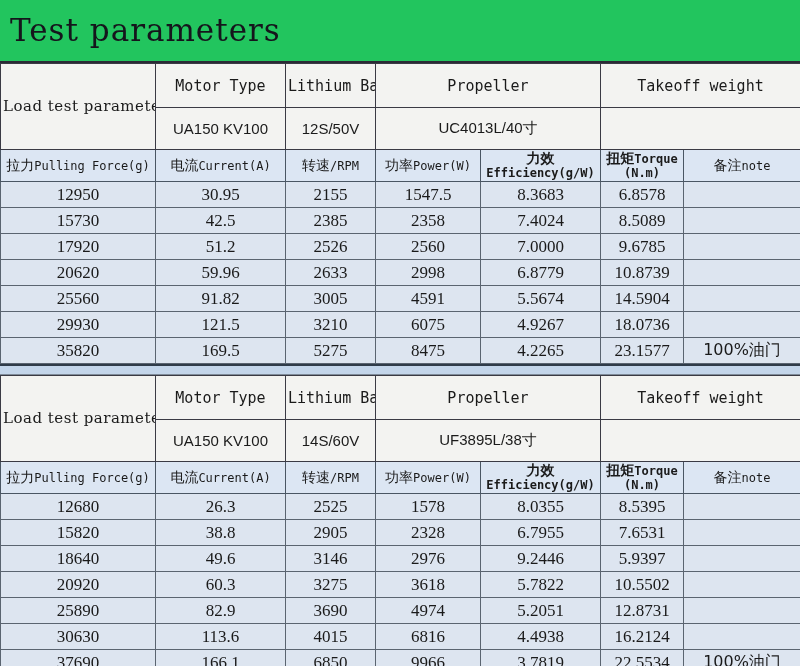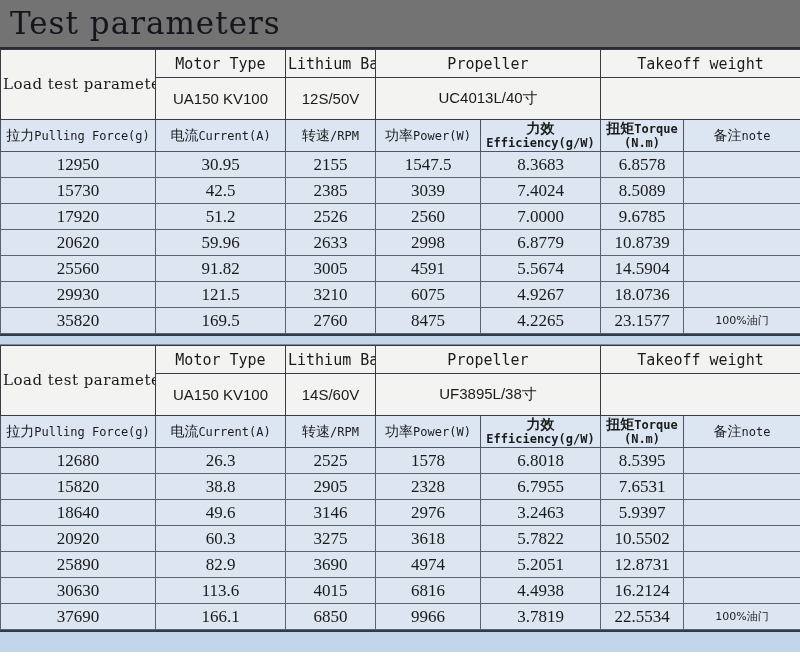--- a/index.html
+++ b/index.html
@@ -14,22 +14,22 @@
     overflow: hidden;
   }
   #page {
     width: 800px; height: 666px;
     position: relative;
     background: #ffffff;
   }
 
   
   .title-bar {
-    height: 49px;
-    background: #737373;
+    height: 63px;
+    background: #22c55e;
     border-bottom: 2px solid #2a2a35;
     display: flex;
     align-items: center;
     padding-left: 10px;
   }
   .title-text {
     font-family: "DejaVu Serif", "Liberation Serif", serif;
     font-size: 31px;
     letter-spacing: 1px;
     color: #15151c;
@@ -60,21 +60,21 @@
   col.c4 { width: 105px; }
   col.c5 { width: 120px; }
   col.c6 { width: 83px; }
   col.c7 { width: 117px; }
 
   
   tr.meta-head td, tr.meta-val td {
     background: #f3f3f1;
     border-color: #3a3a44;
   }
-  tr.meta-head td { height: 28px; }
+  tr.meta-head td { height: 44px; }
   tr.meta-val  td { height: 42px; }
   .meta-label {
     font-family: "DejaVu Serif", "Liberation Serif", serif;
     font-size: 19px;
     line-height: 1.22;
     letter-spacing: 0.5px;
     white-space: normal;
   }
   .meta-title {
     font-family: "DejaVu Sans Mono", "Liberation Mono", monospace;
@@ -109,21 +109,21 @@
   
   tr.data td {
     background: #dde5f0;
     height: 26px;
     font-family: "Liberation Serif", "DejaVu Serif", serif;
     font-size: 17px;
     border-color: #5a6470;
   }
   tr.data td.note {
     font-family: "DejaVu Sans", "Liberation Sans", sans-serif;
-    font-size: 11px;
+    font-size: 16px;
   }
 
   
   .strip {
     height: 11px;
     background: #c3d5ea;
     border-top: 2px solid #2f3b49;
     border-bottom: 1px solid #7f8b99;
   }
   .strip.bottom {
@@ -188,21 +188,21 @@
           <td>2155</td>
           <td>1547.5</td>
           <td>8.3683</td>
           <td>6.8578</td>
           <td class="note"></td>
         </tr>
         <tr class="data">
           <td>15730</td>
           <td>42.5</td>
           <td>2385</td>
-          <td>3039</td>
+          <td>2358</td>
           <td>7.4024</td>
           <td>8.5089</td>
           <td class="note"></td>
         </tr>
         <tr class="data">
           <td>17920</td>
           <td>51.2</td>
           <td>2526</td>
           <td>2560</td>
           <td>7.0000</td>
@@ -232,21 +232,21 @@
           <td>121.5</td>
           <td>3210</td>
           <td>6075</td>
           <td>4.9267</td>
           <td>18.0736</td>
           <td class="note"></td>
         </tr>
         <tr class="data">
           <td>35820</td>
           <td>169.5</td>
-          <td>2760</td>
+          <td>5275</td>
           <td>8475</td>
           <td>4.2265</td>
           <td>23.1577</td>
           <td class="note">100%油门</td>
         </tr>
       </tbody>
   </table>
 
   <div class="strip"></div>
 
@@ -290,39 +290,39 @@
           </td>
         <td><span class="cn">备注</span><span class="en">note</span></td>
       </tr>
     </tbody>
     <tbody>
         <tr class="data">
           <td>12680</td>
           <td>26.3</td>
           <td>2525</td>
           <td>1578</td>
-          <td>6.8018</td>
+          <td>8.0355</td>
           <td>8.5395</td>
           <td class="note"></td>
         </tr>
         <tr class="data">
           <td>15820</td>
           <td>38.8</td>
           <td>2905</td>
           <td>2328</td>
           <td>6.7955</td>
           <td>7.6531</td>
           <td class="note"></td>
         </tr>
         <tr class="data">
           <td>18640</td>
           <td>49.6</td>
           <td>3146</td>
           <td>2976</td>
-          <td>3.2463</td>
+          <td>9.2446</td>
           <td>5.9397</td>
           <td class="note"></td>
         </tr>
         <tr class="data">
           <td>20920</td>
           <td>60.3</td>
           <td>3275</td>
           <td>3618</td>
           <td>5.7822</td>
           <td>10.5502</td>

